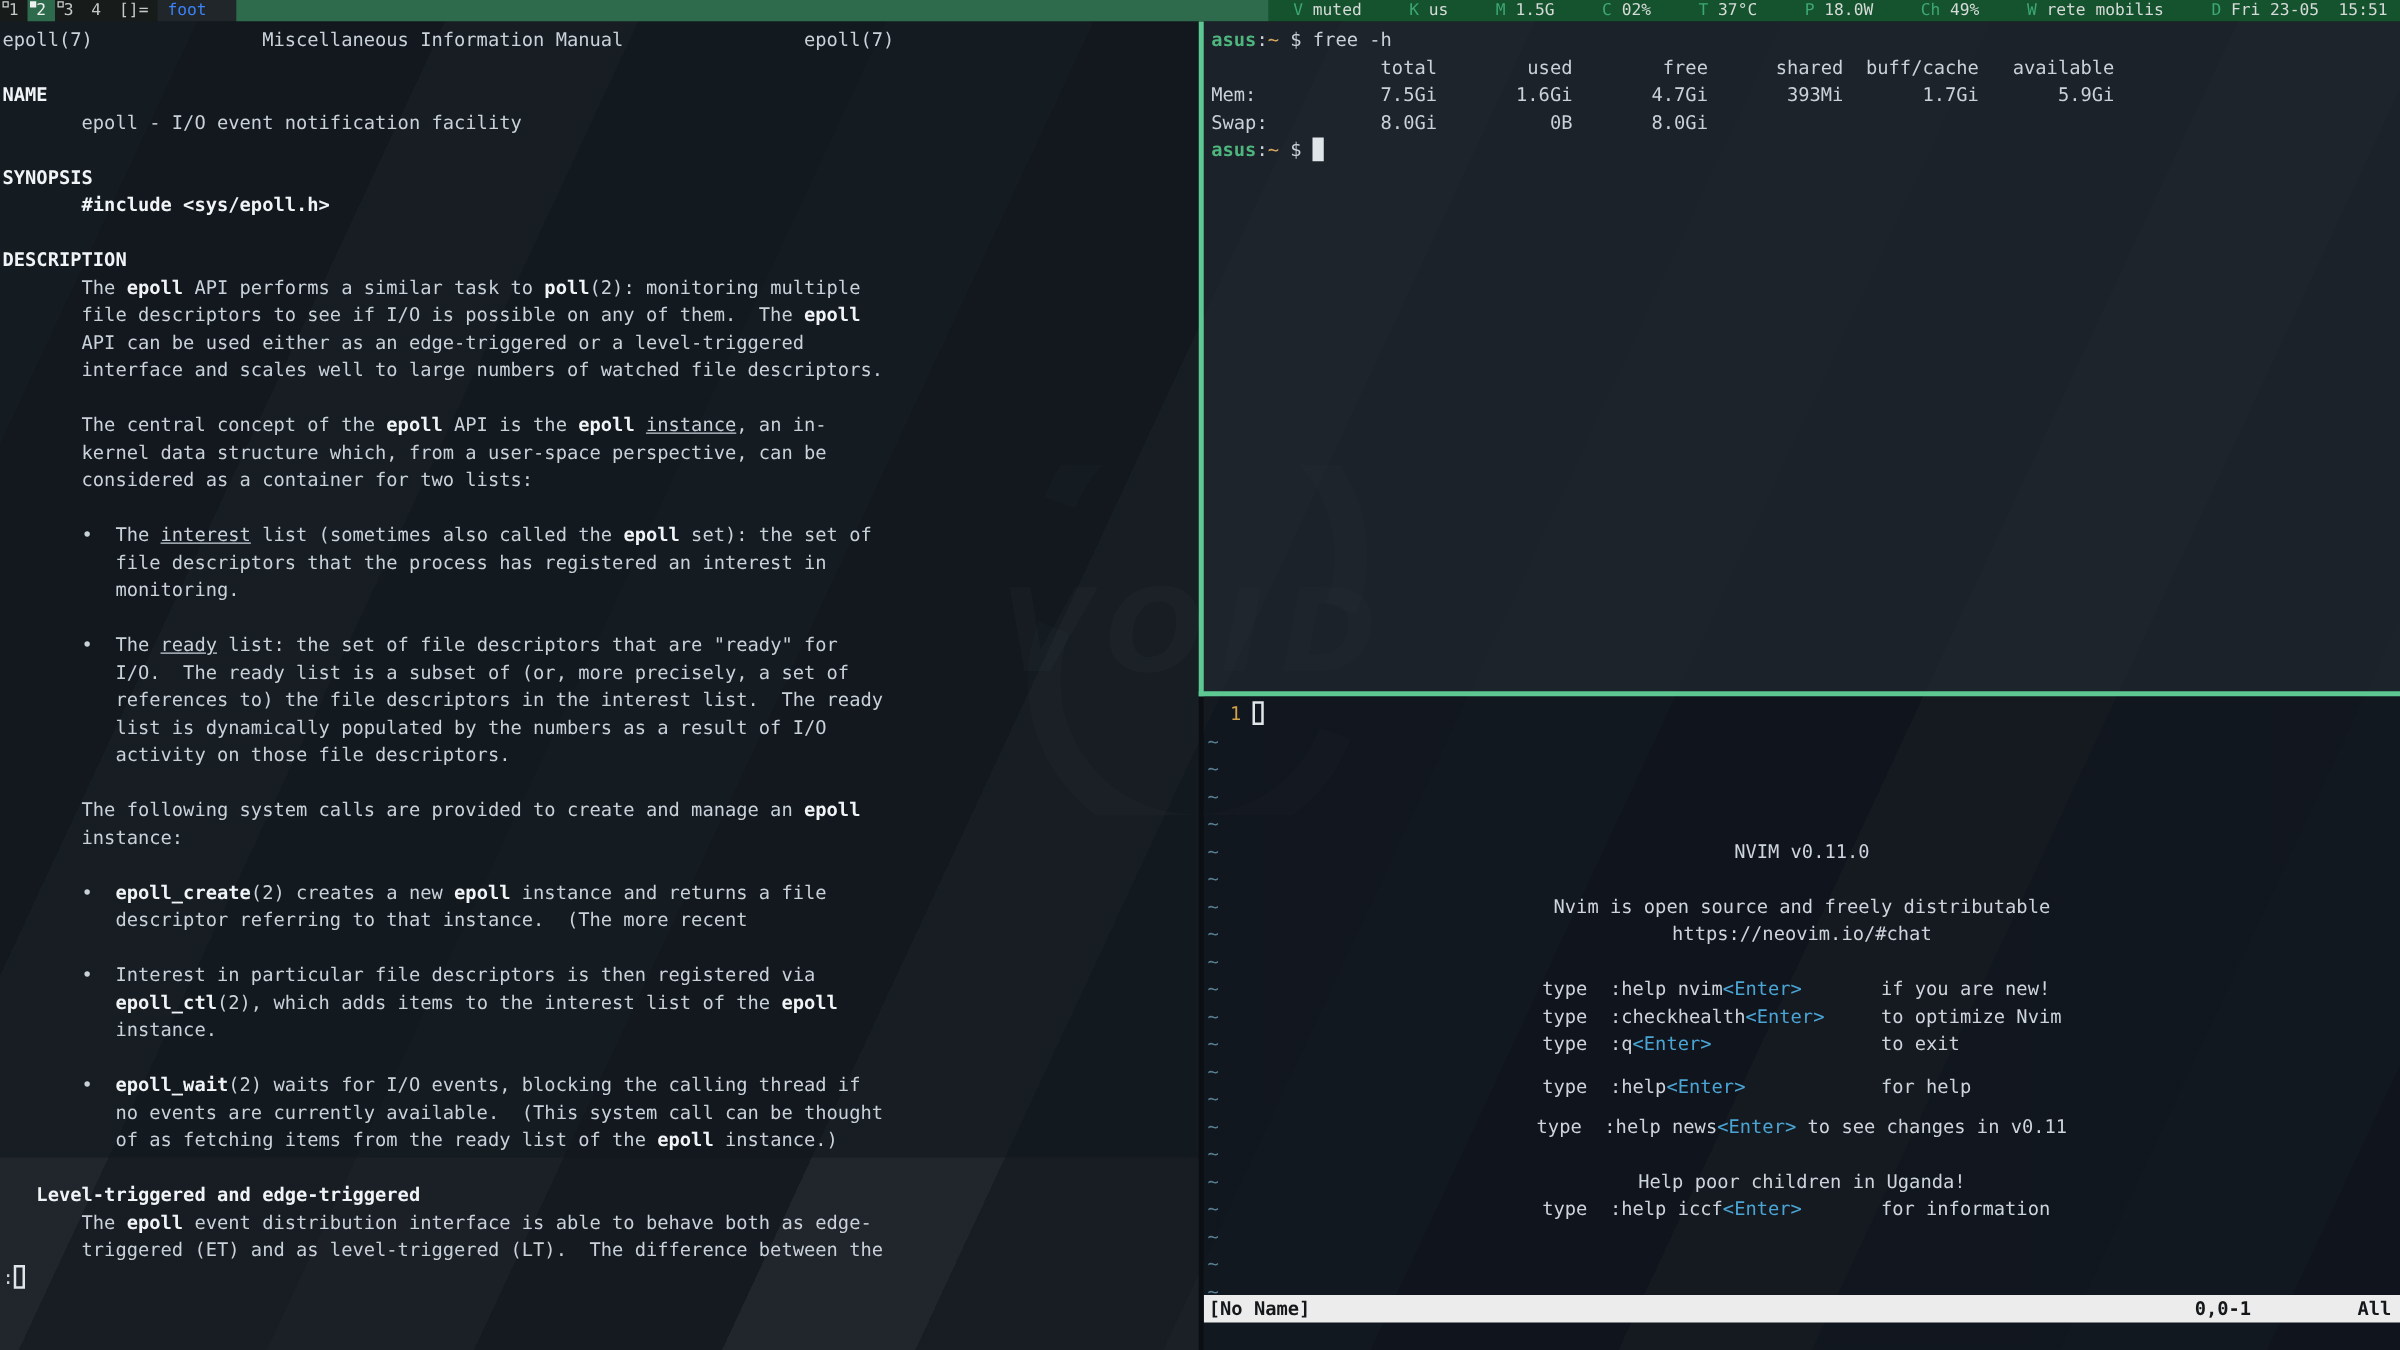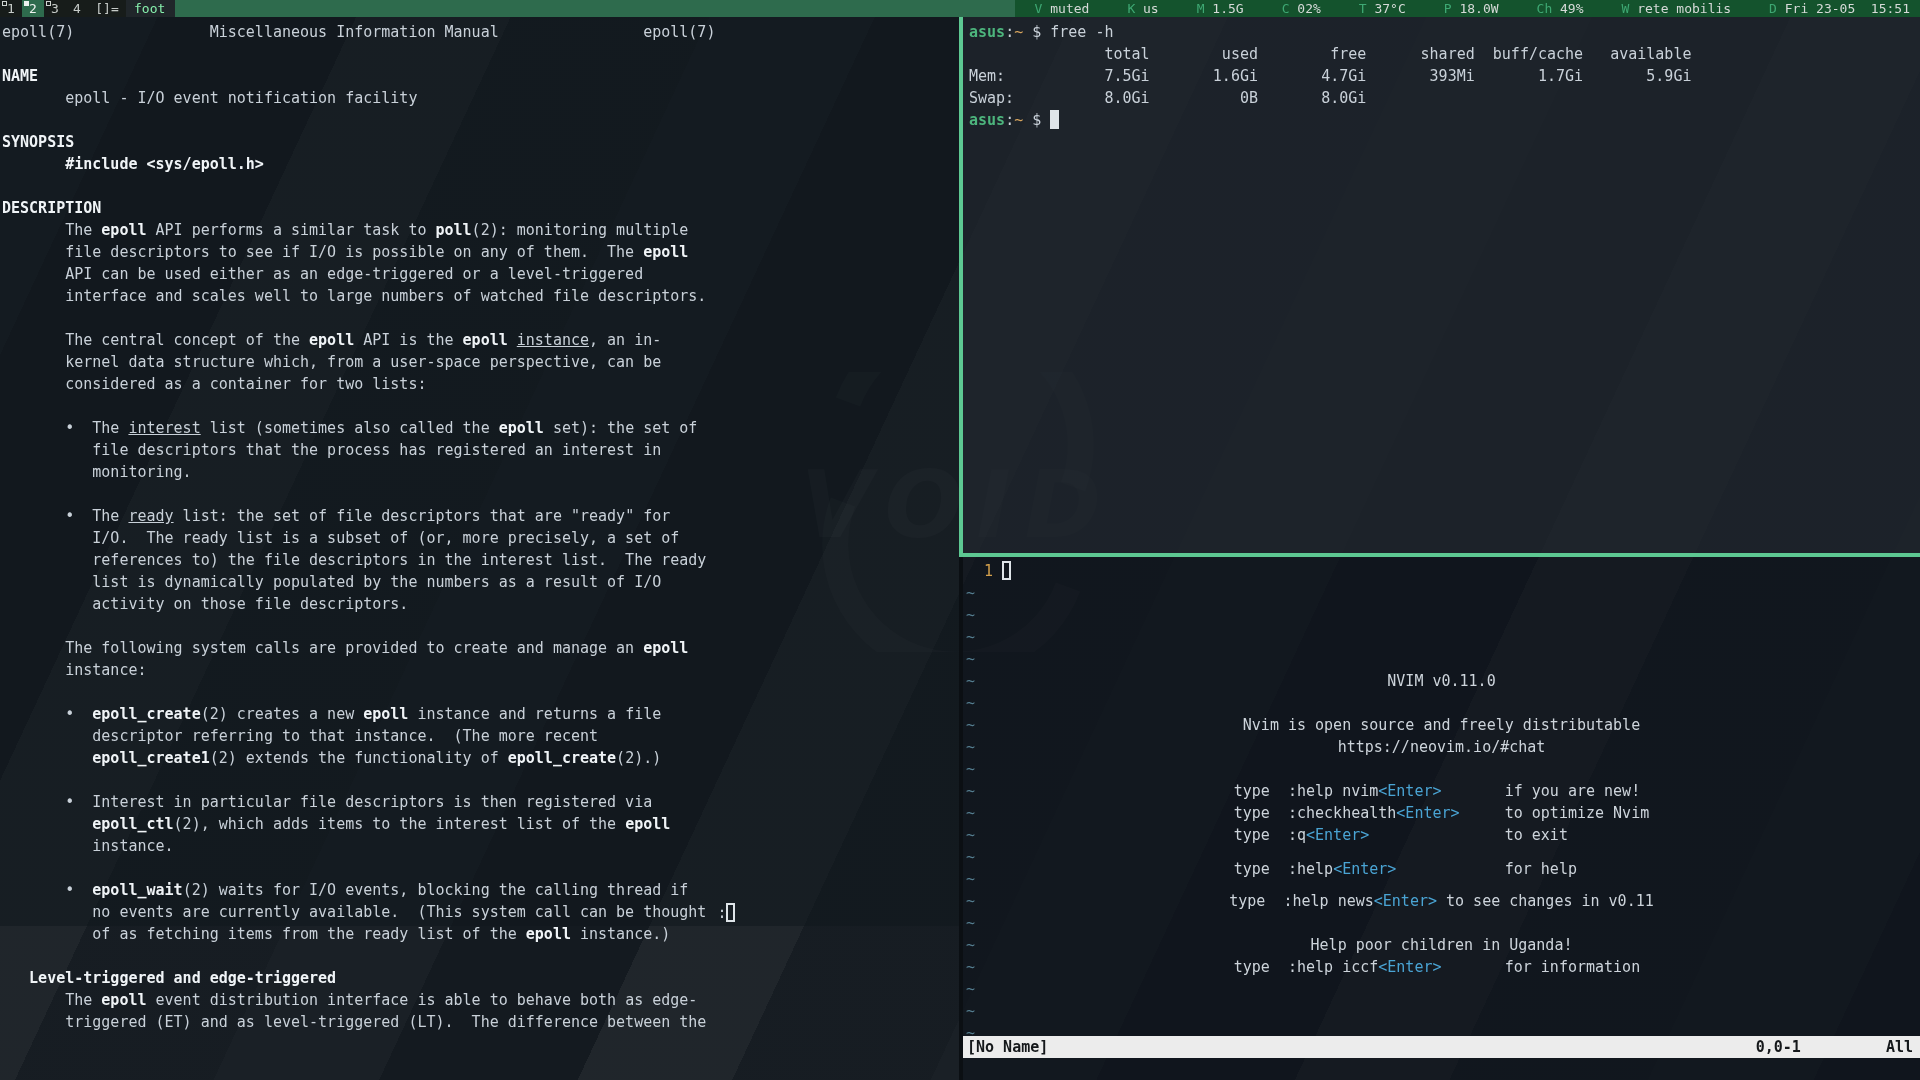--- a/index.html
+++ b/index.html
@@ -14,31 +14,31 @@
 
 .bar{position:absolute;left:0;top:0;width:1920px;height:17px;display:flex;align-items:stretch;
   background:#171c1a;font-size:13px;line-height:17px;color:#cfd4d1;z-index:5;white-space:pre}
 .tags{display:flex}
 .tag{position:relative;width:22px;text-align:center;color:#c6cbc8}
 .tag.active{background:#2e6b4d;color:#eef2ef}
 .ind{position:absolute;left:2px;top:1px;width:5px;height:5px}
 .ind-hollow{border:1px solid #cfd4d1}
 .ind-filled{background:#eef2ef}
 .ltsymbol{width:38px;text-align:center;color:#c6cbc8}
-.wtitle{background:#20262a;padding:0 10px 0 8px;color:#86efac}
+.wtitle{background:#20262a;padding:0 24px 0 8px;color:#3b82f6}
 .barfill{flex:1;background:#2e6b4d}
 .status{display:flex;gap:38px;background:#14532d;padding:0 10px 0 20px;align-items:center}
 .sitem{white-space:pre}
 .skey{color:#3ea873}
 .sval{color:#d6dad8}
 
 .pane{position:absolute;z-index:2;font-size:15px;line-height:22px;color:#c9d1d9}
 .row{height:22px;white-space:pre}
 .man{left:0;top:17px;width:959px;height:909px;background:rgba(17,23,29,0.55);
-  display:flex;flex-direction:row}
+  display:flex;flex-direction:column}
 .mantext{padding:4px 0 0 2px}
 .pagerline{margin-top:auto;padding:0 0 2px 2px;height:24px;white-space:pre}
 .shell{left:963px;top:17px;width:957px;height:536px;background:rgba(30,36,44,0.80)}
 .shellout{padding:4px 0 0 6px}
 .nvim{left:963px;top:557px;width:957px;height:523px;background:rgba(14,20,27,0.62);
   display:flex;flex-direction:column}
 .nvim-content{position:relative;flex:1;overflow:hidden;padding:3px 0 0 3px}
 .tilde{color:#557e90}
 .linenr{color:#d3a04c}
 .intro{position:absolute;left:0;top:3px;right:0}
@@ -113,21 +113,20 @@
         <div class="row">          I/O.  The ready list is a subset of (or, more precisely, a set of</div>
         <div class="row">          references to) the file descriptors in the interest list.  The ready</div>
         <div class="row">          list is dynamically populated by the numbers as a result of I/O</div>
         <div class="row">          activity on those file descriptors.</div>
         <div class="row">&nbsp;</div>
         <div class="row">       The following system calls are provided to create and manage an <span class="sg-b">epoll</span></div>
         <div class="row">       instance:</div>
         <div class="row">&nbsp;</div>
         <div class="row">       •  <span class="sg-b">epoll_create</span>(2) creates a new <span class="sg-b">epoll</span> instance and returns a file</div>
         <div class="row">          descriptor referring to that instance.  (The more recent</div>
-        <div class="row">          <span class="sg-b">epoll_create1</span>(2) extends the functionality of <span class="sg-b">epoll_create</span>(2).)</div>
         <div class="row">&nbsp;</div>
         <div class="row">       •  Interest in particular file descriptors is then registered via</div>
         <div class="row">          <span class="sg-b">epoll_ctl</span>(2), which adds items to the interest list of the <span class="sg-b">epoll</span></div>
         <div class="row">          instance.</div>
         <div class="row">&nbsp;</div>
         <div class="row">       •  <span class="sg-b">epoll_wait</span>(2) waits for I/O events, blocking the calling thread if</div>
         <div class="row">          no events are currently available.  (This system call can be thought</div>
         <div class="row">          of as fetching items from the ready list of the <span class="sg-b">epoll</span> instance.)</div>
         <div class="row">&nbsp;</div>
         <div class="row"><span class="sg-b">   Level-triggered and edge-triggered</span></div>

